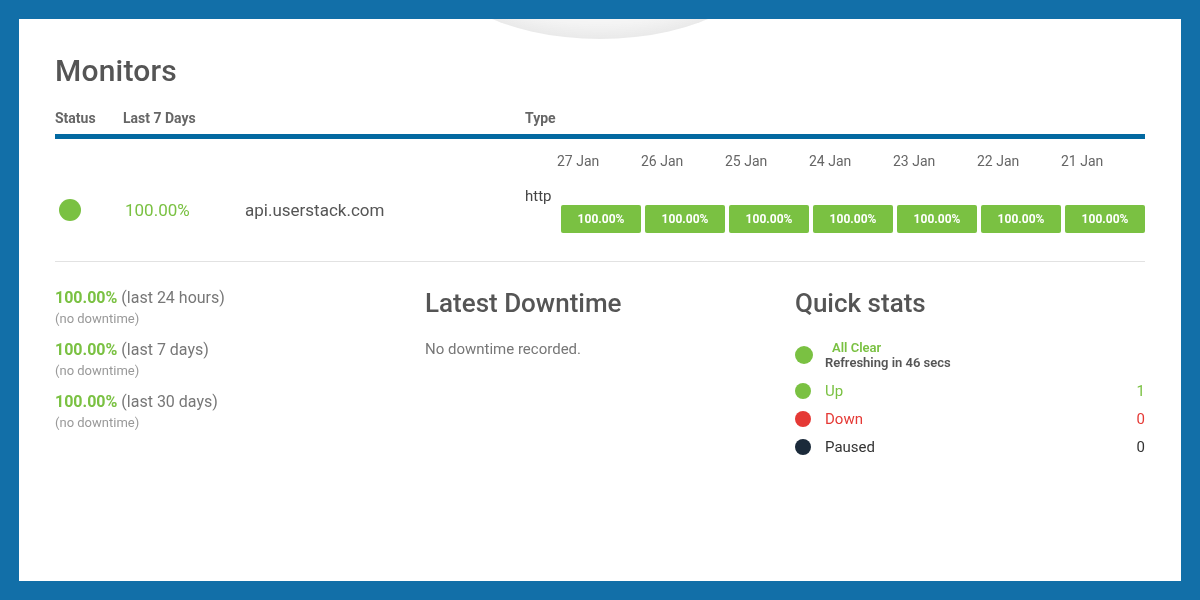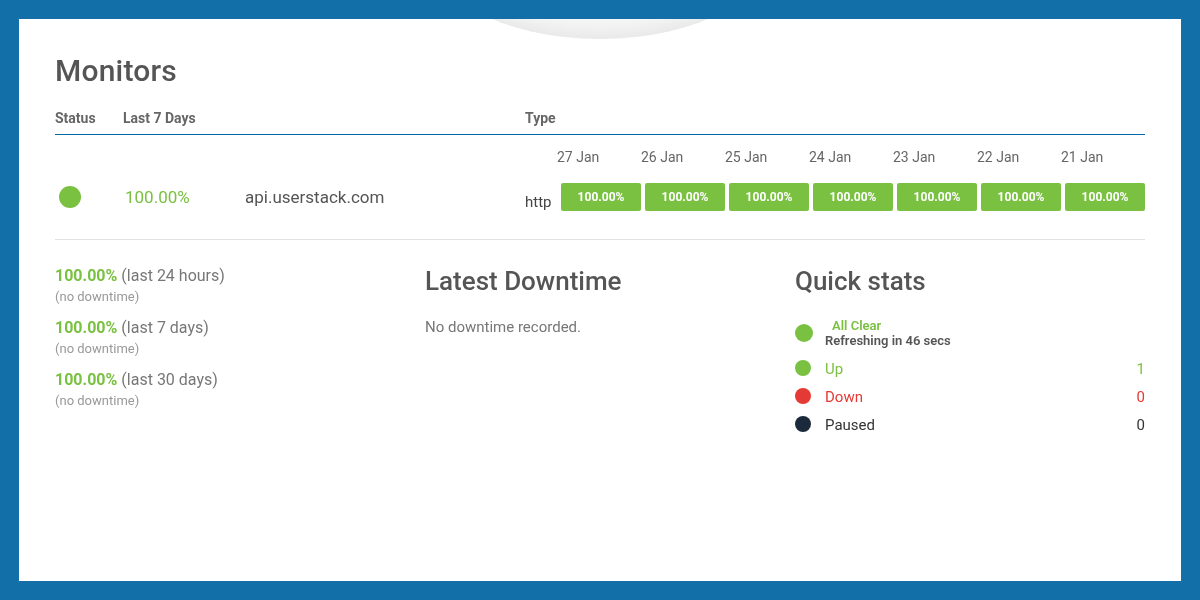--- a/index.html
+++ b/index.html
@@ -33,21 +33,21 @@
   font-size: 30px;
   font-weight: 500;
   color: #555;
   margin-top: 34px;
   margin-bottom: 22px;
   letter-spacing: 0.2px;
 }
 .monitors-header {
   display: flex;
   align-items: flex-end;
-  border-bottom: 1px solid #0369a1;
+  border-bottom: 5px solid #0369a1;
   padding-bottom: 8px;
   font-size: 14px;
   font-weight: 700;
   color: #666;
 }
 .col-status { width: 68px; }
 .col-last7  { flex: 1; }
 .col-type   { width: 620px; }
 .dates-row {
   display: flex;
@@ -81,21 +81,22 @@
 }
 .monitor-name {
   color: #555;
   font-size: 17px;
   margin-left: 10px;
   flex: 1;
 }
 .type-col {
   width: 620px;
   display: flex;
-  align-items: flex-end;
+  align-items: flex-start;
+  flex-direction: column;
 }
 .type-label {
   font-size: 15px;
   color: #444;
   width: 48px;
 }
 .day-pills {
   display: flex;
   gap: 4px;
   margin-left: auto;
@@ -130,21 +131,21 @@
 }
 .uptime-line { margin-bottom: 4px; }
 .uptime-line .pct { color: #7ac142; font-size: 16px; font-weight: 700; }
 .uptime-line .range { color: #777; font-size: 16px; }
 .sub-note { color: #999; font-size: 13px; margin-bottom: 14px; }
 .downtime-text { color: #777; font-size: 15px; }
 .qs-header { display: flex; align-items: center; gap: 12px; margin-bottom: 12px; }
 .qs-dot-big { width: 18px; height: 18px; border-radius: 50%; background: #7ac142; }
 .qs-header .texts .line1 { color: #7ac142; font-size: 13px; font-weight: 600; margin-left: 7px; }
 .qs-header .texts .line2 { color: #555; font-size: 13px; font-weight: 600; }
-.qs-row { display: flex; gap: 14px; font-size: 15px; margin-bottom: 10px; }
+.qs-row { display: flex; align-items: center; gap: 14px; font-size: 15px; margin-bottom: 10px; }
 .qs-row .dot { width: 16px; height: 16px; border-radius: 50%; }
 .qs-row.up .dot { background: #7ac142; }
 .qs-row.up .label, .qs-row.up .count { color: #7ac142; }
 .qs-row.down .dot { background: #e53935; }
 .qs-row.down .label, .qs-row.down .count { color: #e53935; }
 .qs-row.paused .dot { background: #1b2a3a; }
 .qs-row.paused .label, .qs-row.paused .count { color: #333; }
 .qs-row .label { flex: 1; }
 .qs-row .count { font-size: 15px; }
 </style>

